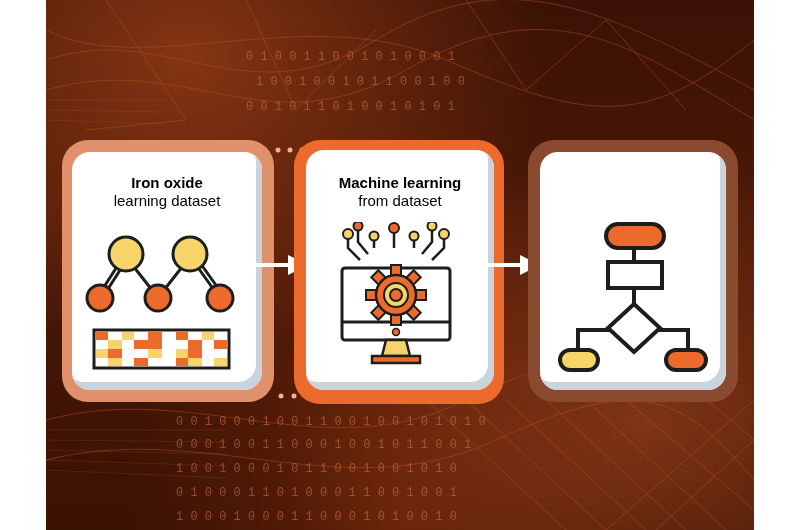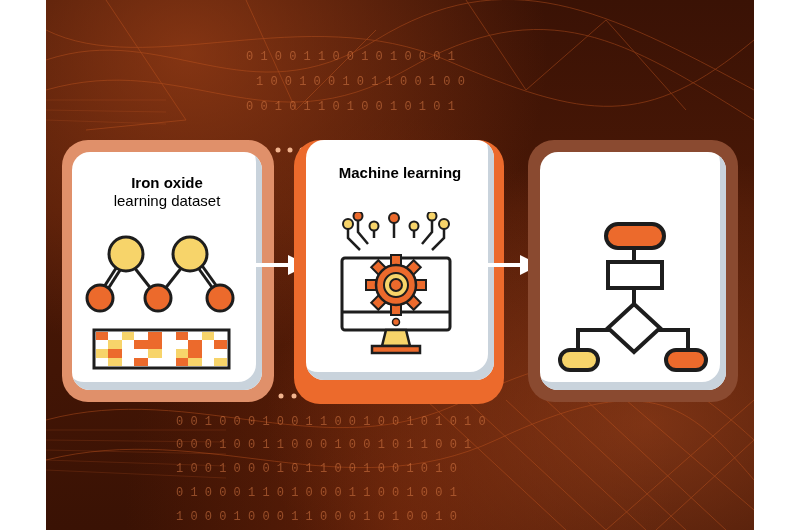--- a/index.html
+++ b/index.html
@@ -142,23 +142,24 @@
       </g>
     </svg>
   </div>
 
   <svg class="arrow" style="left:206px;top:254px;" width="58" height="22">
     <line x1="0" y1="11" x2="40" y2="11" stroke="#ffffff" stroke-width="4"></line>
     <polygon points="36,1 56,11 36,21" fill="#ffffff"></polygon>
   </svg>
 
   <div class="card-frame" style="left:248px;top:140px;width:210px;height:264px;background:#ec6a2c;"></div>
-  <div class="card" style="left:260px;top:140px;width:188px;height:240px;">
+  <div class="card" style="left:260px;top:150px;width:188px;height:240px;">
     <div class="title" style="top:24px;">
       <b>Machine learning</b>
+      <span>from dataset</span>
     </div>
     <svg class="icon" style="left:32px;top:72px;" width="124" height="150">
       <g stroke="#1d1d1d" stroke-width="2.5" fill="none">
         <path d="M10 14 L10 26 L22 38"></path>
           <path d="M20 6 L20 20 L30 32"></path>
         <path d="M36 16 L36 26"></path>
           <path d="M56 8 L56 26"></path>
         <path d="M76 16 L76 26"></path>
           <path d="M94 6 L94 20 L84 32"></path>
         <path d="M106 14 L106 26 L94 38"></path>

